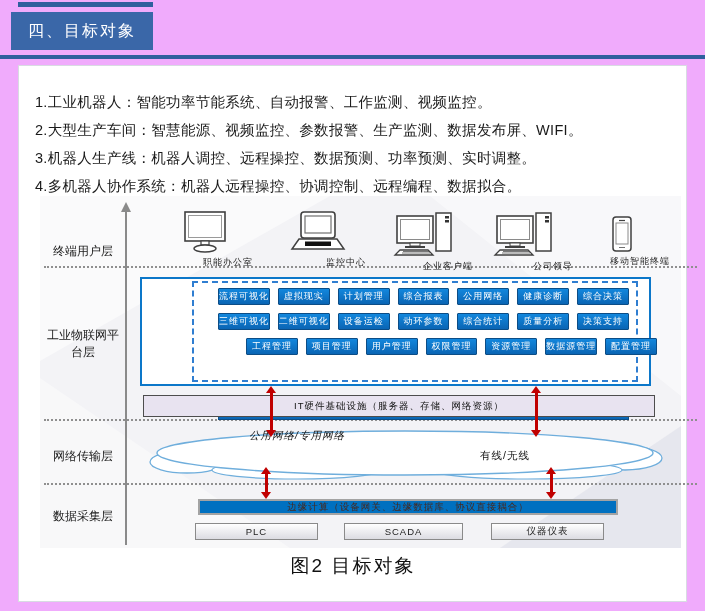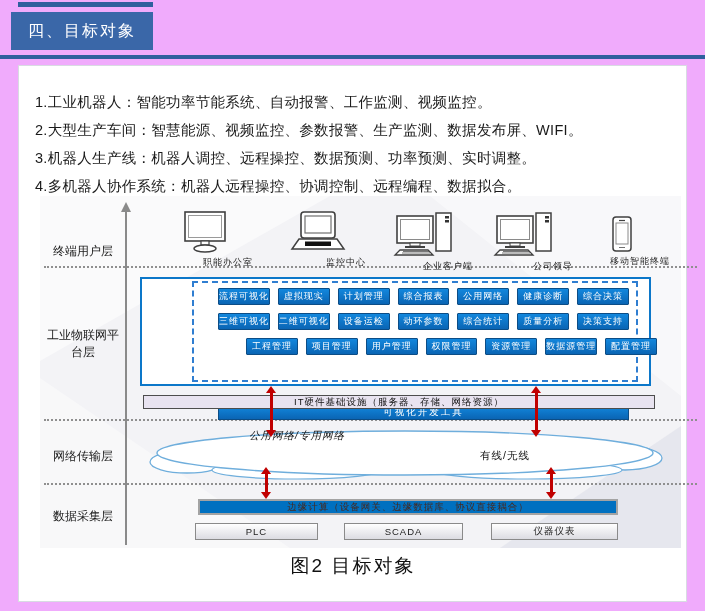--- a/index.html
+++ b/index.html
@@ -50,21 +50,21 @@
     border:2px dashed #2F7ED1;box-sizing:border-box;}
   .mod-row{position:absolute;left:218px;width:411px;height:17px;display:flex;gap:8px;}
   .row1{top:288px;} .row2{top:313px;} .row3{top:338px;padding-left:28px;}
   .mod{flex:1;background:linear-gradient(#1287DD,#0A65B4);border:1px solid #0C4D86;border-radius:1px;
     color:#fff;font-size:9px;letter-spacing:1px;display:flex;align-items:center;justify-content:center;
     box-sizing:border-box;overflow:hidden;white-space:nowrap;}
   .devtools-bar{position:absolute;left:218px;top:361px;width:411px;height:15px;
     background:linear-gradient(#1287DD,#0A65B4);border:1px solid #0C4D86;box-sizing:border-box;
     color:#fff;font-size:9.5px;letter-spacing:2px;display:flex;align-items:center;justify-content:center;margin-top:44px;}
 
-  .it-bar{position:absolute;left:143px;top:395px;width:512px;height:14px;background:#E8E3F0;
+  .it-bar{position:absolute;left:143px;top:395px;width:512px;height:22px;background:#E8E3F0;
     border:1px solid #4D4D4D;box-sizing:border-box;color:#111;font-size:9.5px;letter-spacing:1px;
     display:flex;align-items:center;justify-content:center;}
 
   
   .cloud{position:absolute;left:147px;top:428px;width:518px;height:54px;}
   .cloud-label{position:absolute;font-size:10.5px;color:#111;letter-spacing:1px;text-align:center;}
   .cl-left{left:227px;top:429px;width:140px;font-style:italic;}
   .cl-right{left:455px;top:449px;width:100px;}
 
   
@@ -77,21 +77,21 @@
   .ra1{left:266px;top:386px;height:51px;} .ra2{left:531px;top:386px;height:51px;}
   .ra3{left:261px;top:467px;height:32px;} .ra4{left:546px;top:467px;height:32px;}
 
   .edge-bar{position:absolute;left:198px;top:499px;width:420px;height:16px;background:#0070C0;
     border:2px solid #a3a3a3;box-sizing:border-box;color:#46291F;font-size:9.5px;letter-spacing:1px;
     display:flex;align-items:center;justify-content:center;}
 
   .src-box{position:absolute;top:523px;height:17px;background:linear-gradient(#ffffff,#DCDCE2);
     border:1px solid #8A8A8A;box-sizing:border-box;color:#222;font-size:9.5px;letter-spacing:1px;
     display:flex;align-items:center;justify-content:center;}
-  .src1{left:195px;width:123px;} .src2{left:344px;width:119px;} .src3{left:491px;width:127px;}
+  .src1{left:195px;width:123px;} .src2{left:344px;width:119px;} .src3{left:491px;width:113px;}
 
   .caption{position:absolute;left:18px;top:553px;width:670px;text-align:center;font-size:19px;
     color:#111;letter-spacing:2px;}
 </style>
 </head>
 <body>
 
 <div class="page">
 
   <div class="topbar-sliver"></div>

